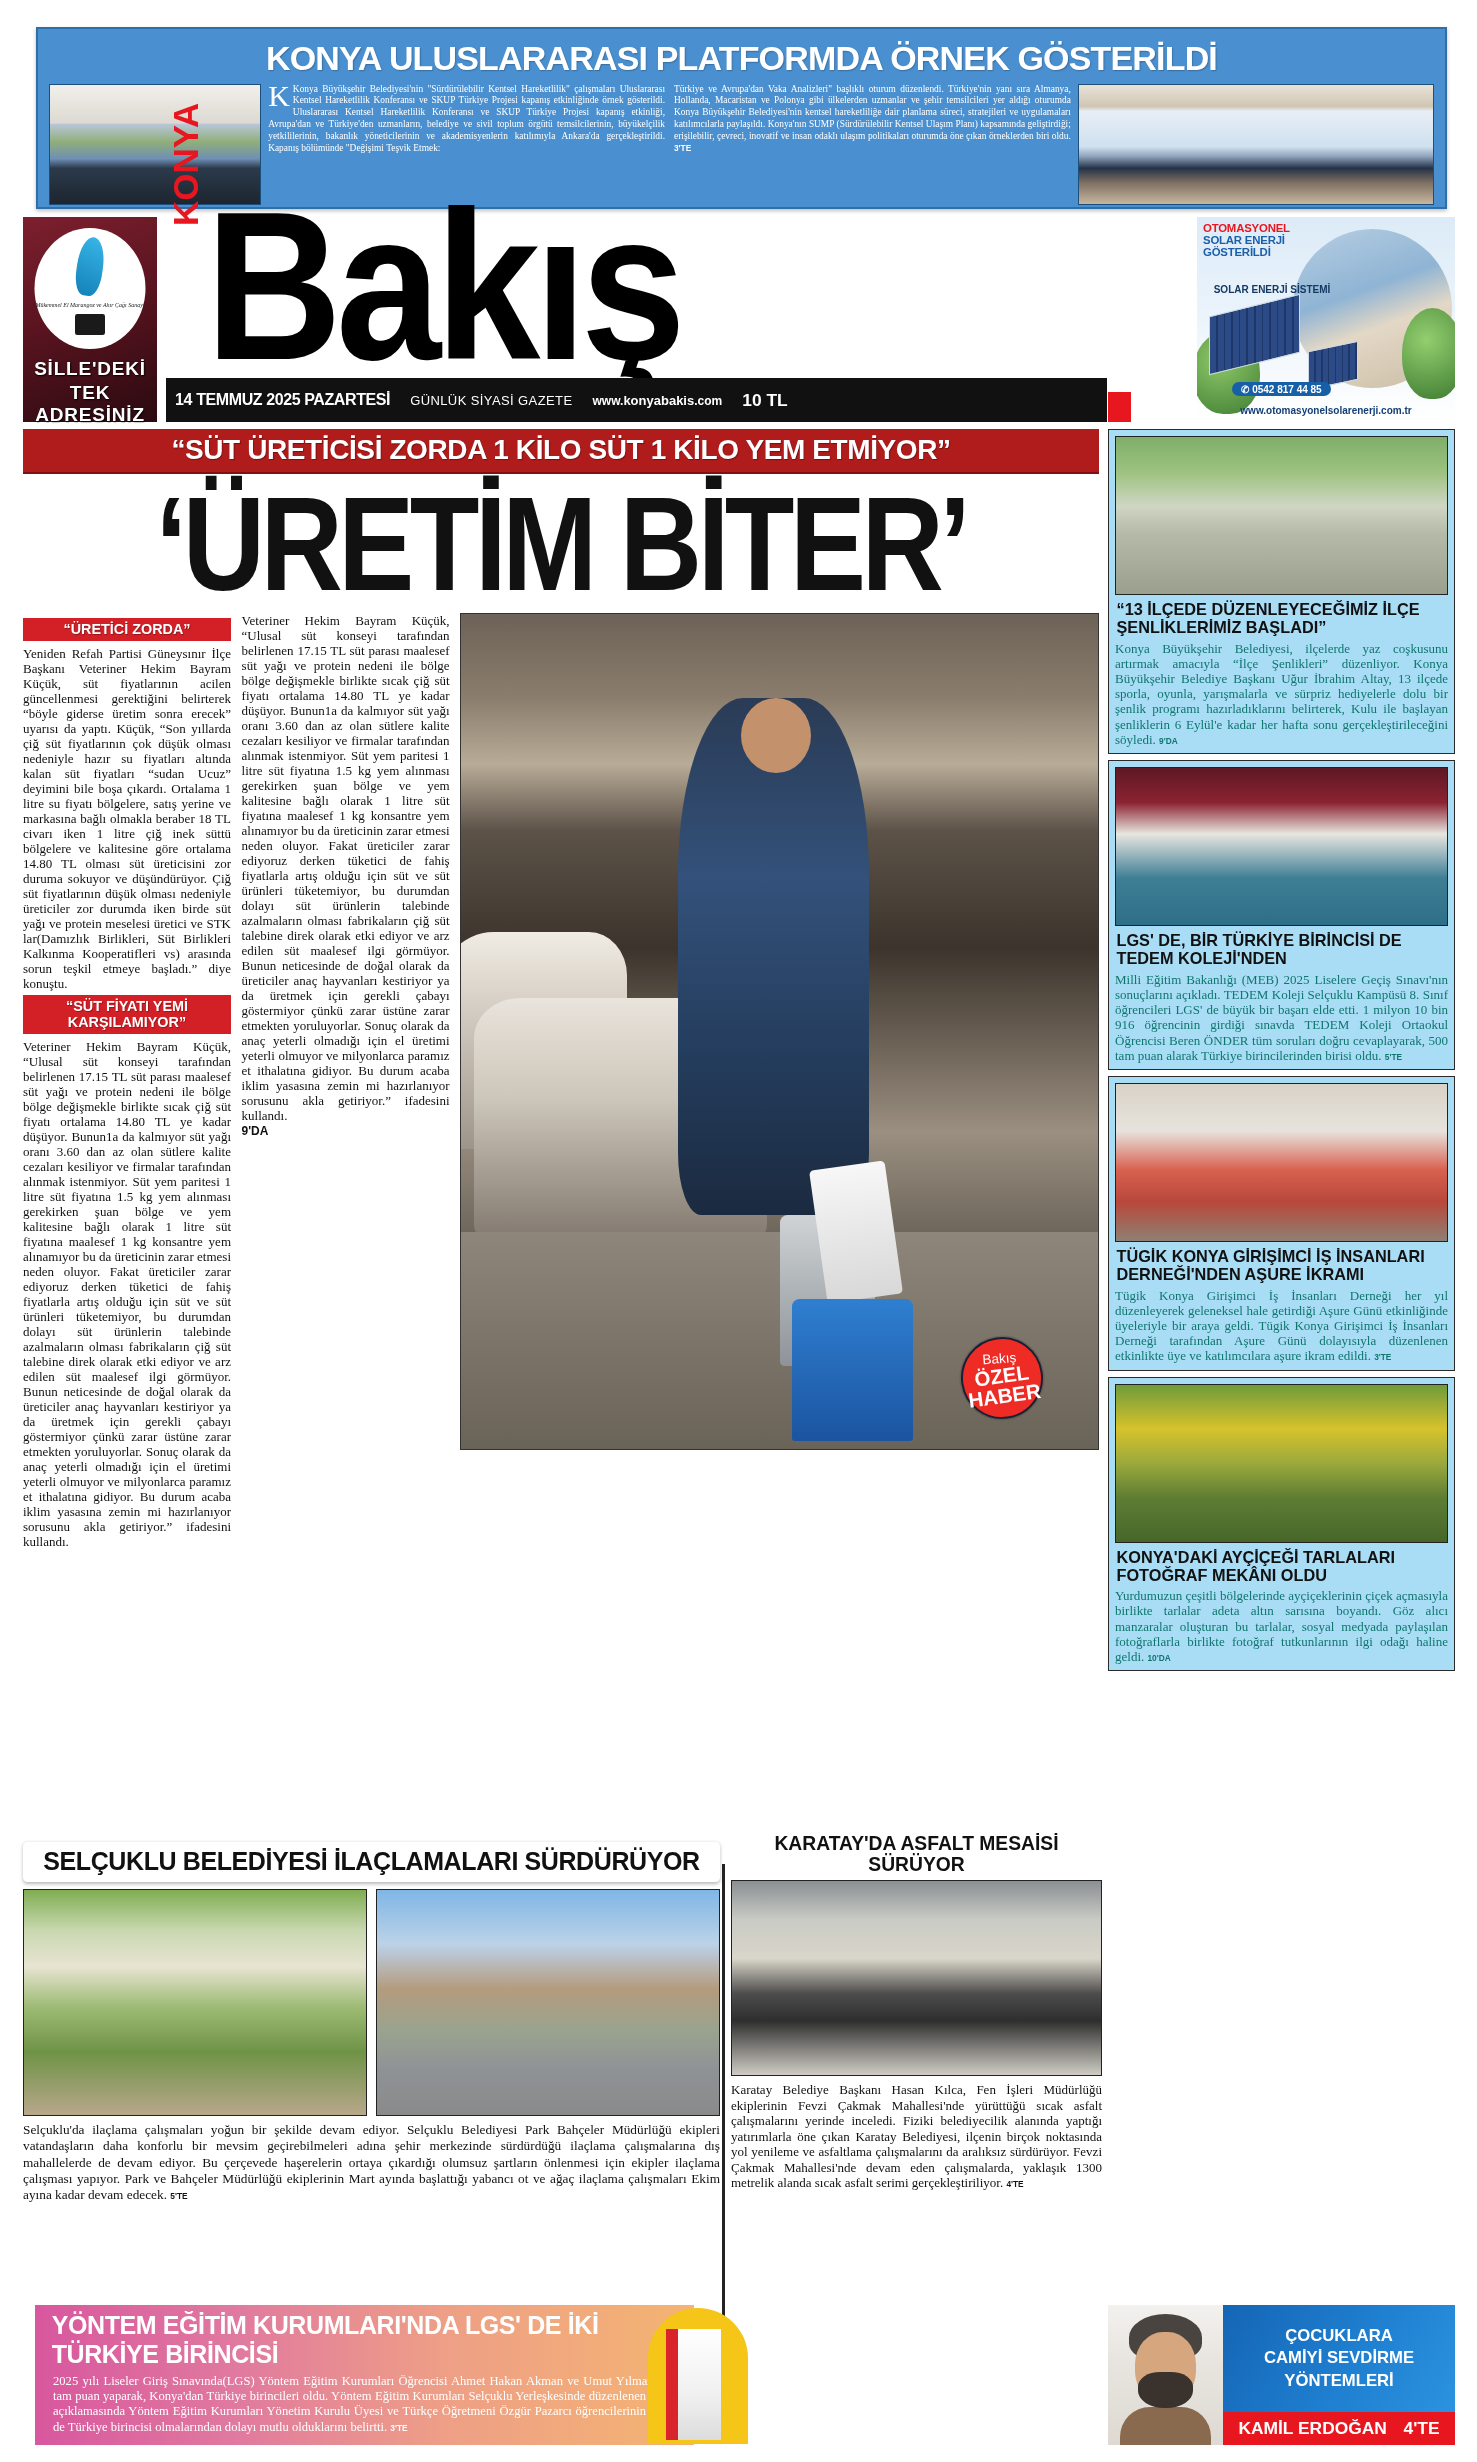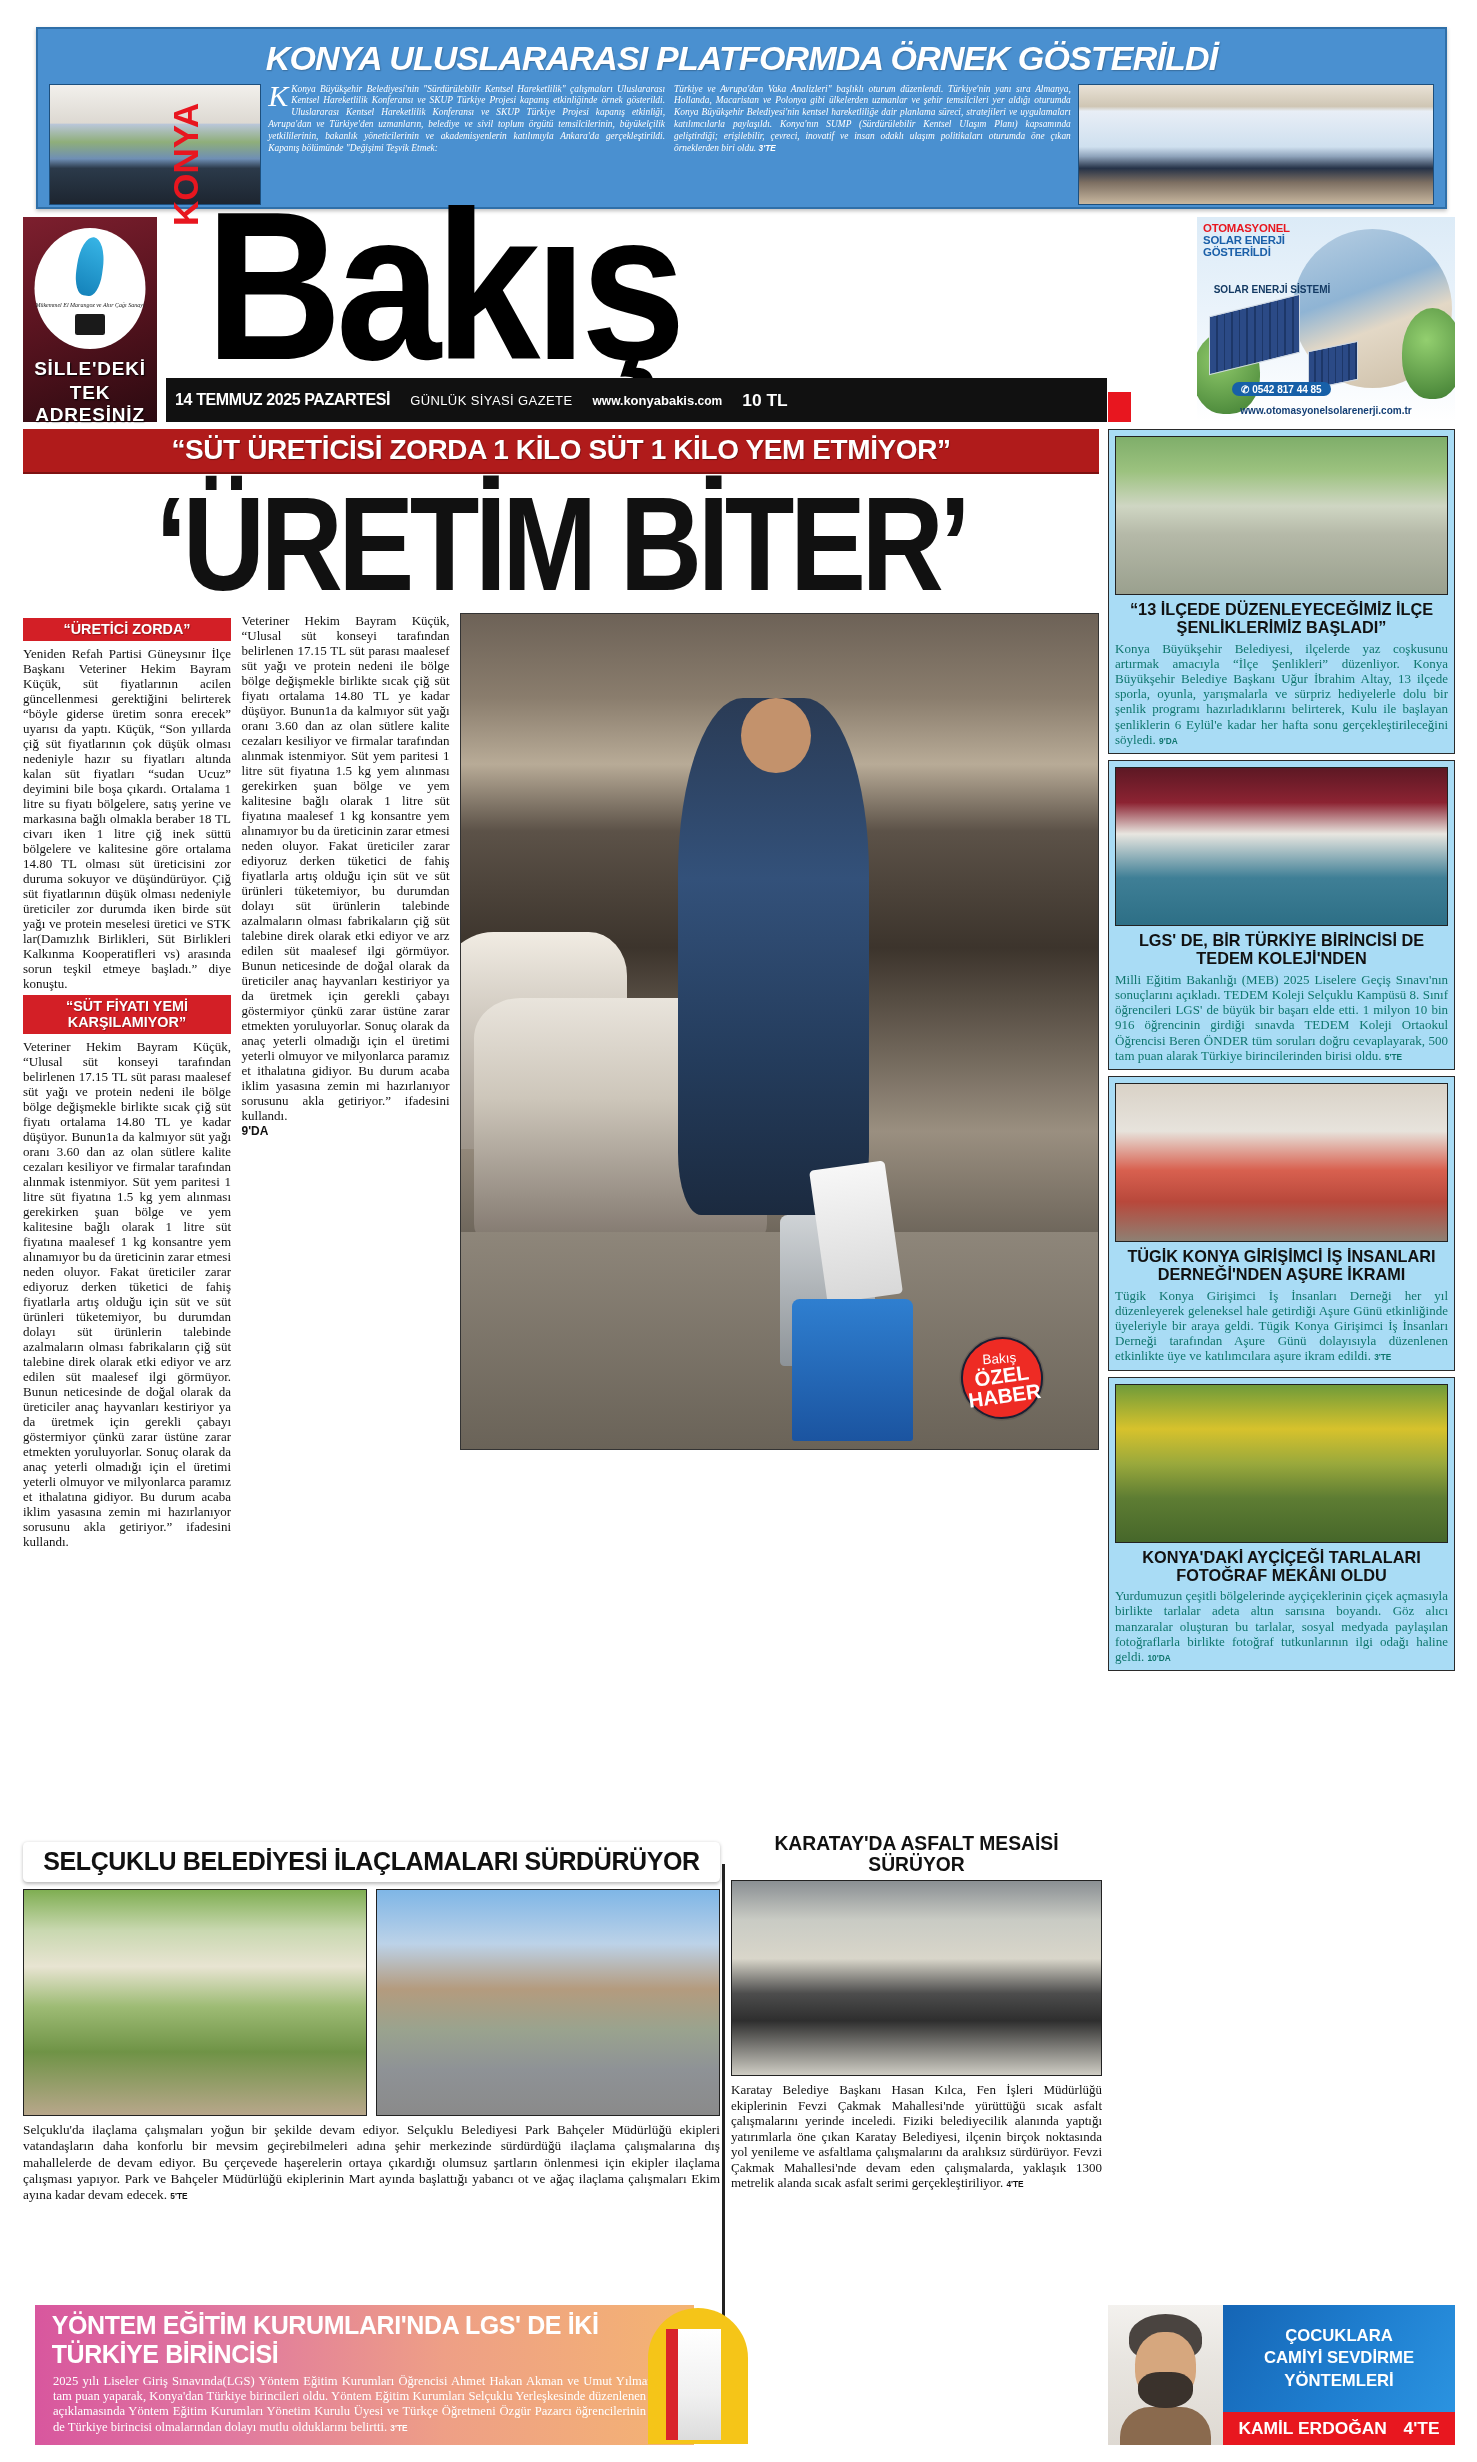--- a/index.html
+++ b/index.html
@@ -11,21 +11,20 @@
     position:relative;
   }
   .page { position:relative; width:1477px; height:2462px; }
 
   
   .topbanner{
     position:absolute; left:36px; top:27px; width:1411px; height:182px;
     background:#4a90d0;
     border:2.3px solid #2f6fa8;
     box-shadow:0 2.3px 3.8px rgba(0,0,0,.25);
-    font-style:italic;
   }
   .topbanner-title{
     text-align:center;
     font-family:"Liberation Sans", sans-serif;
     font-weight:bold;
     font-size:33px;
     letter-spacing:-0.8px;
     color:#ffffff;
     padding-top:10.6px;
     text-shadow:0.8px 0.8px 1.5px rgba(0,0,0,.25);
@@ -187,21 +186,21 @@
   .ozel-badge .b3{ font-size:20.5px; line-height:.96; }
 
   
   .sidebar{ position:absolute; left:1108px; top:429px; width:347px; }
   .side-card{
     background:#a9dcf5; border:1.5px solid #2a2a2a; padding:6px; margin-bottom:6px;
   }
   .side-photo{ width:100%; height:159px; border:0.8px solid #222; overflow:hidden; }
   .side-title{
     font-family:"Liberation Sans",sans-serif; font-weight:bold; font-size:16.3px;
-    text-align:center; line-height:1.1; padding:6px 1.5px 3.8px 1.5px; color:#111;
+    text-align:left; line-height:1.1; padding:6px 1.5px 3.8px 1.5px; color:#111;
   }
   .side-body{ font-size:13px; line-height:1.17; text-align:justify; hyphens:auto; color:#0f766e; }
 
   .p-festival{ background:linear-gradient(180deg,#7fae6a 0%,#9cc27f 22%,#cfd6c3 44%,#b5b9a8 62%,#9aa08e 100%); }
   .p-tedem{ background:linear-gradient(180deg,#5d1824 0%,#8c2332 22%,#e8e6e0 42%,#3f7f96 70%,#2d6f86 100%); }
   .p-asure{ background:linear-gradient(180deg,#d9d2c7 0%,#e7e3dc 30%,#d8604f 55%,#b8483b 75%,#8e8073 100%); }
   .p-sun{ background:linear-gradient(180deg,#6f9b3a 0%,#d7c22c 28%,#9aa93c 50%,#5e7d33 72%,#46672a 100%); }
 
   
   .bottomleft{ position:absolute; left:23px; top:1842px; width:697px; }

